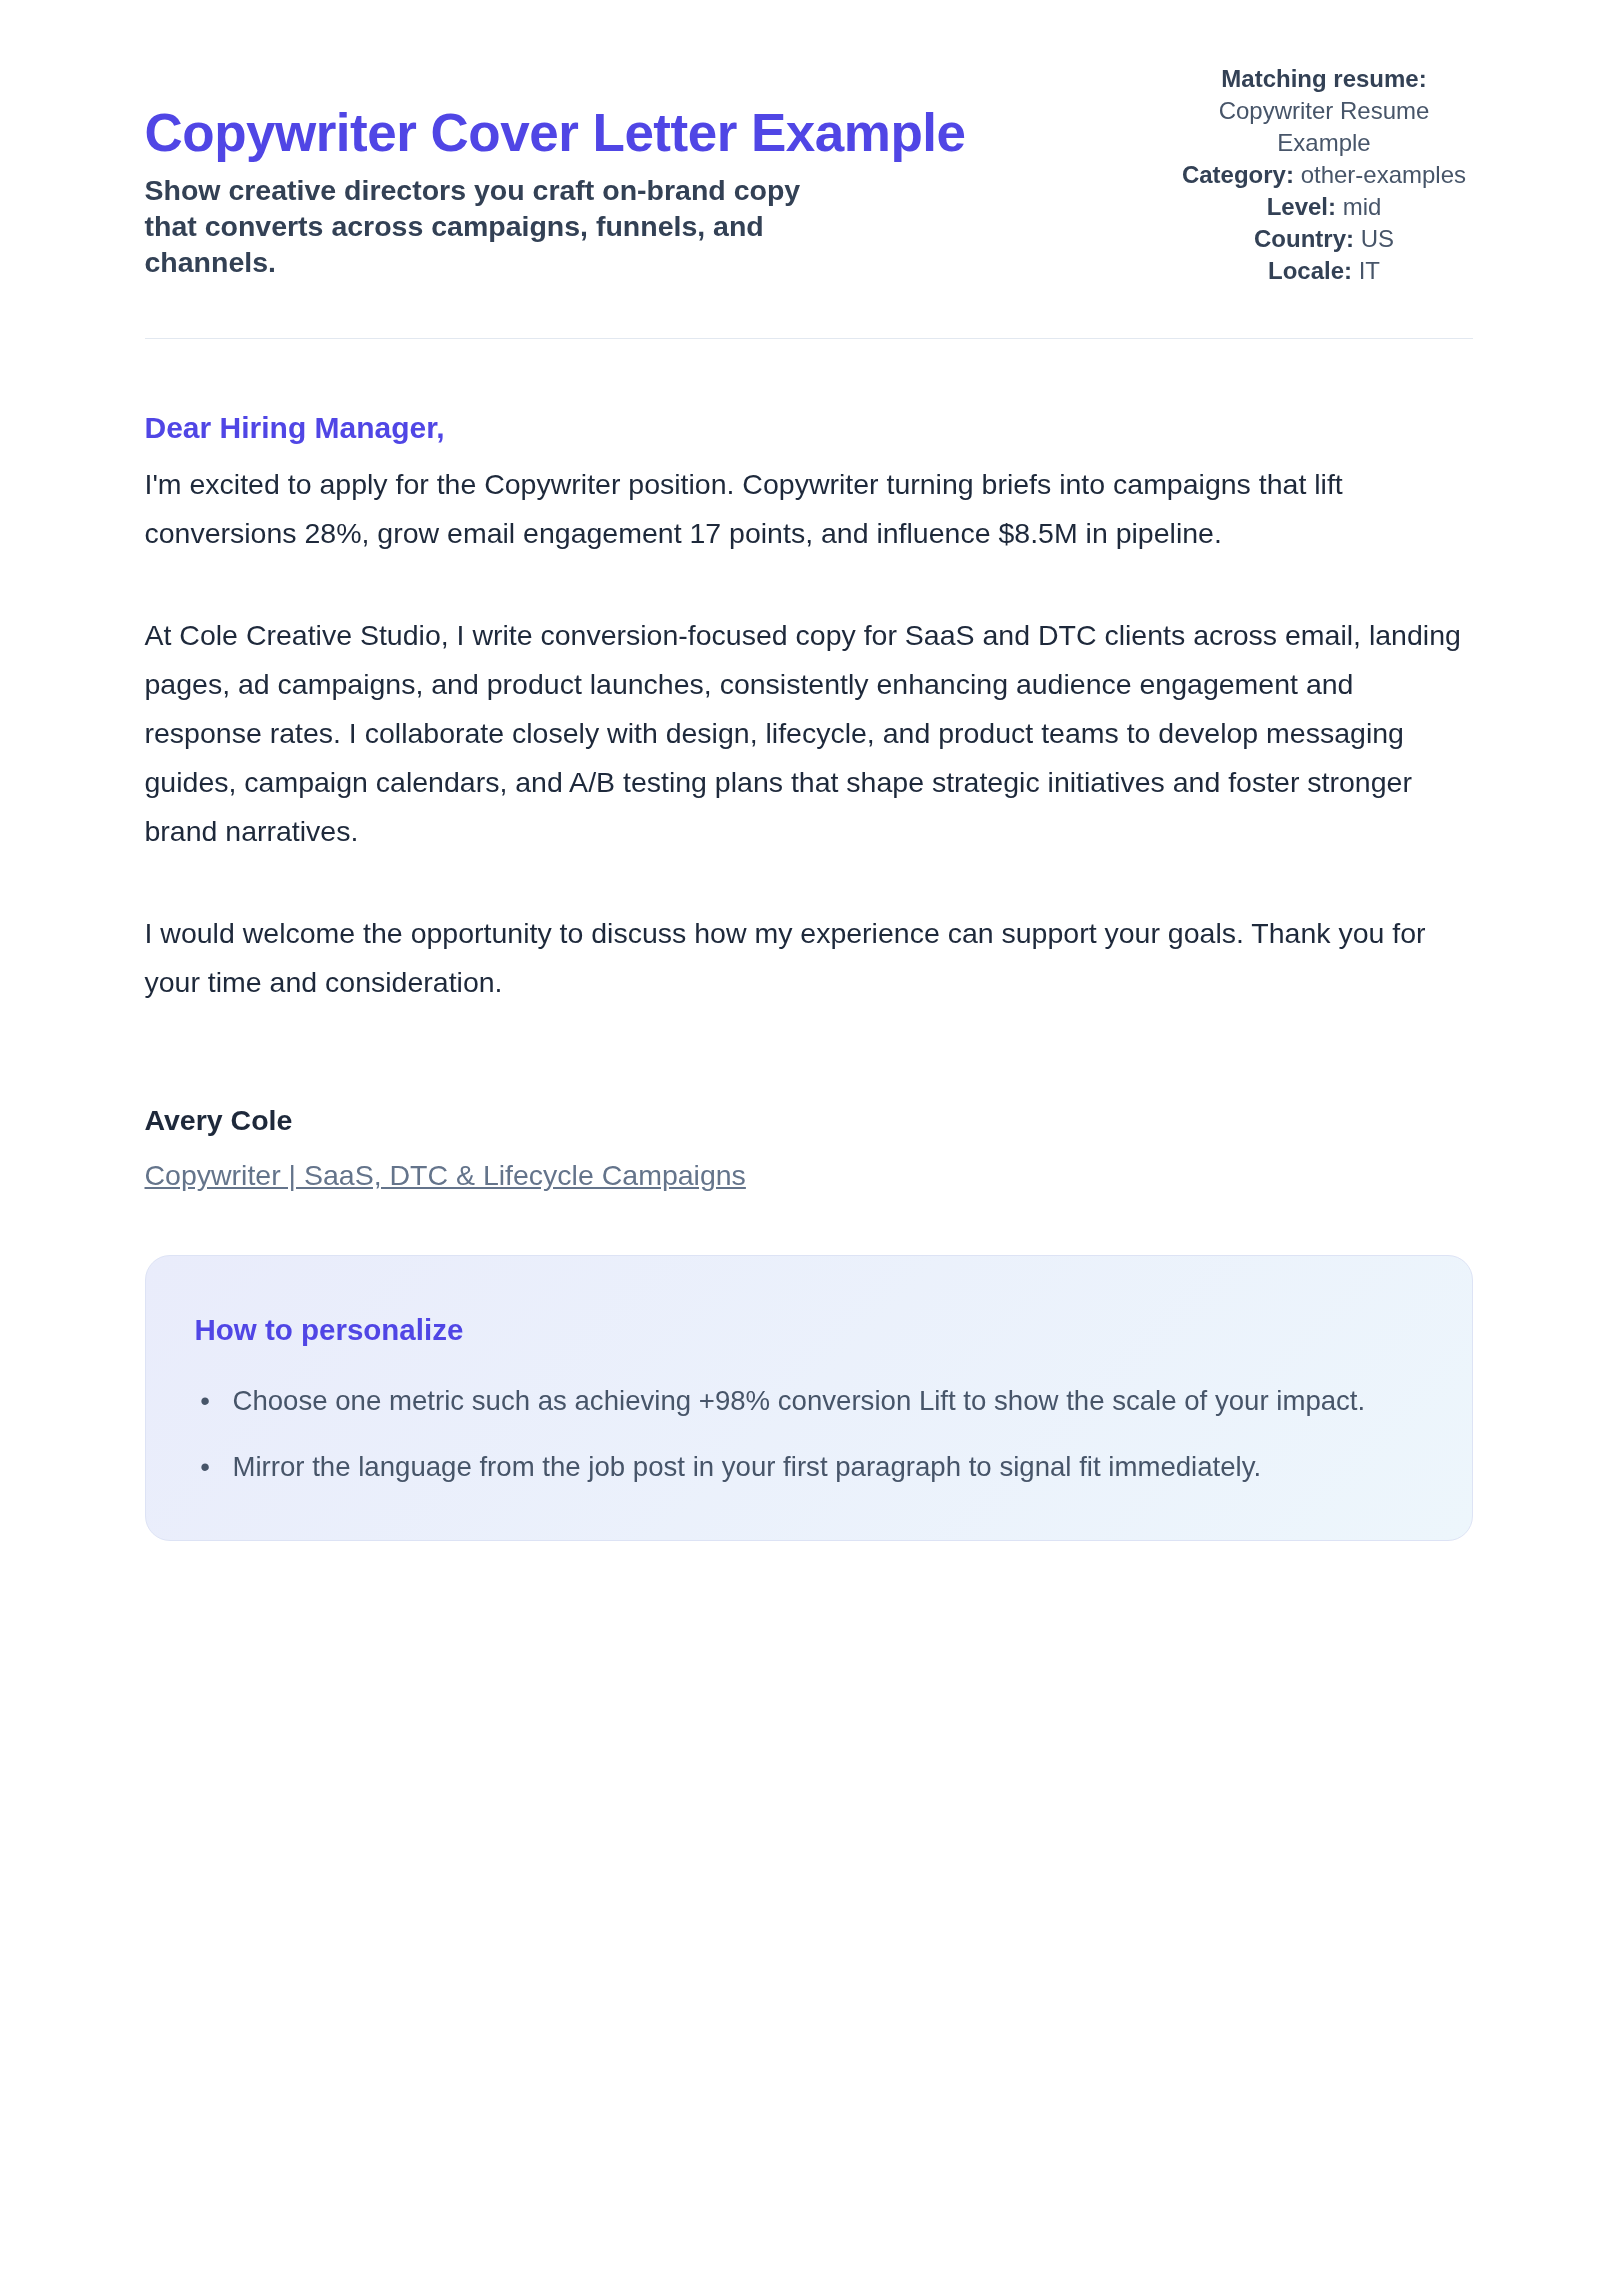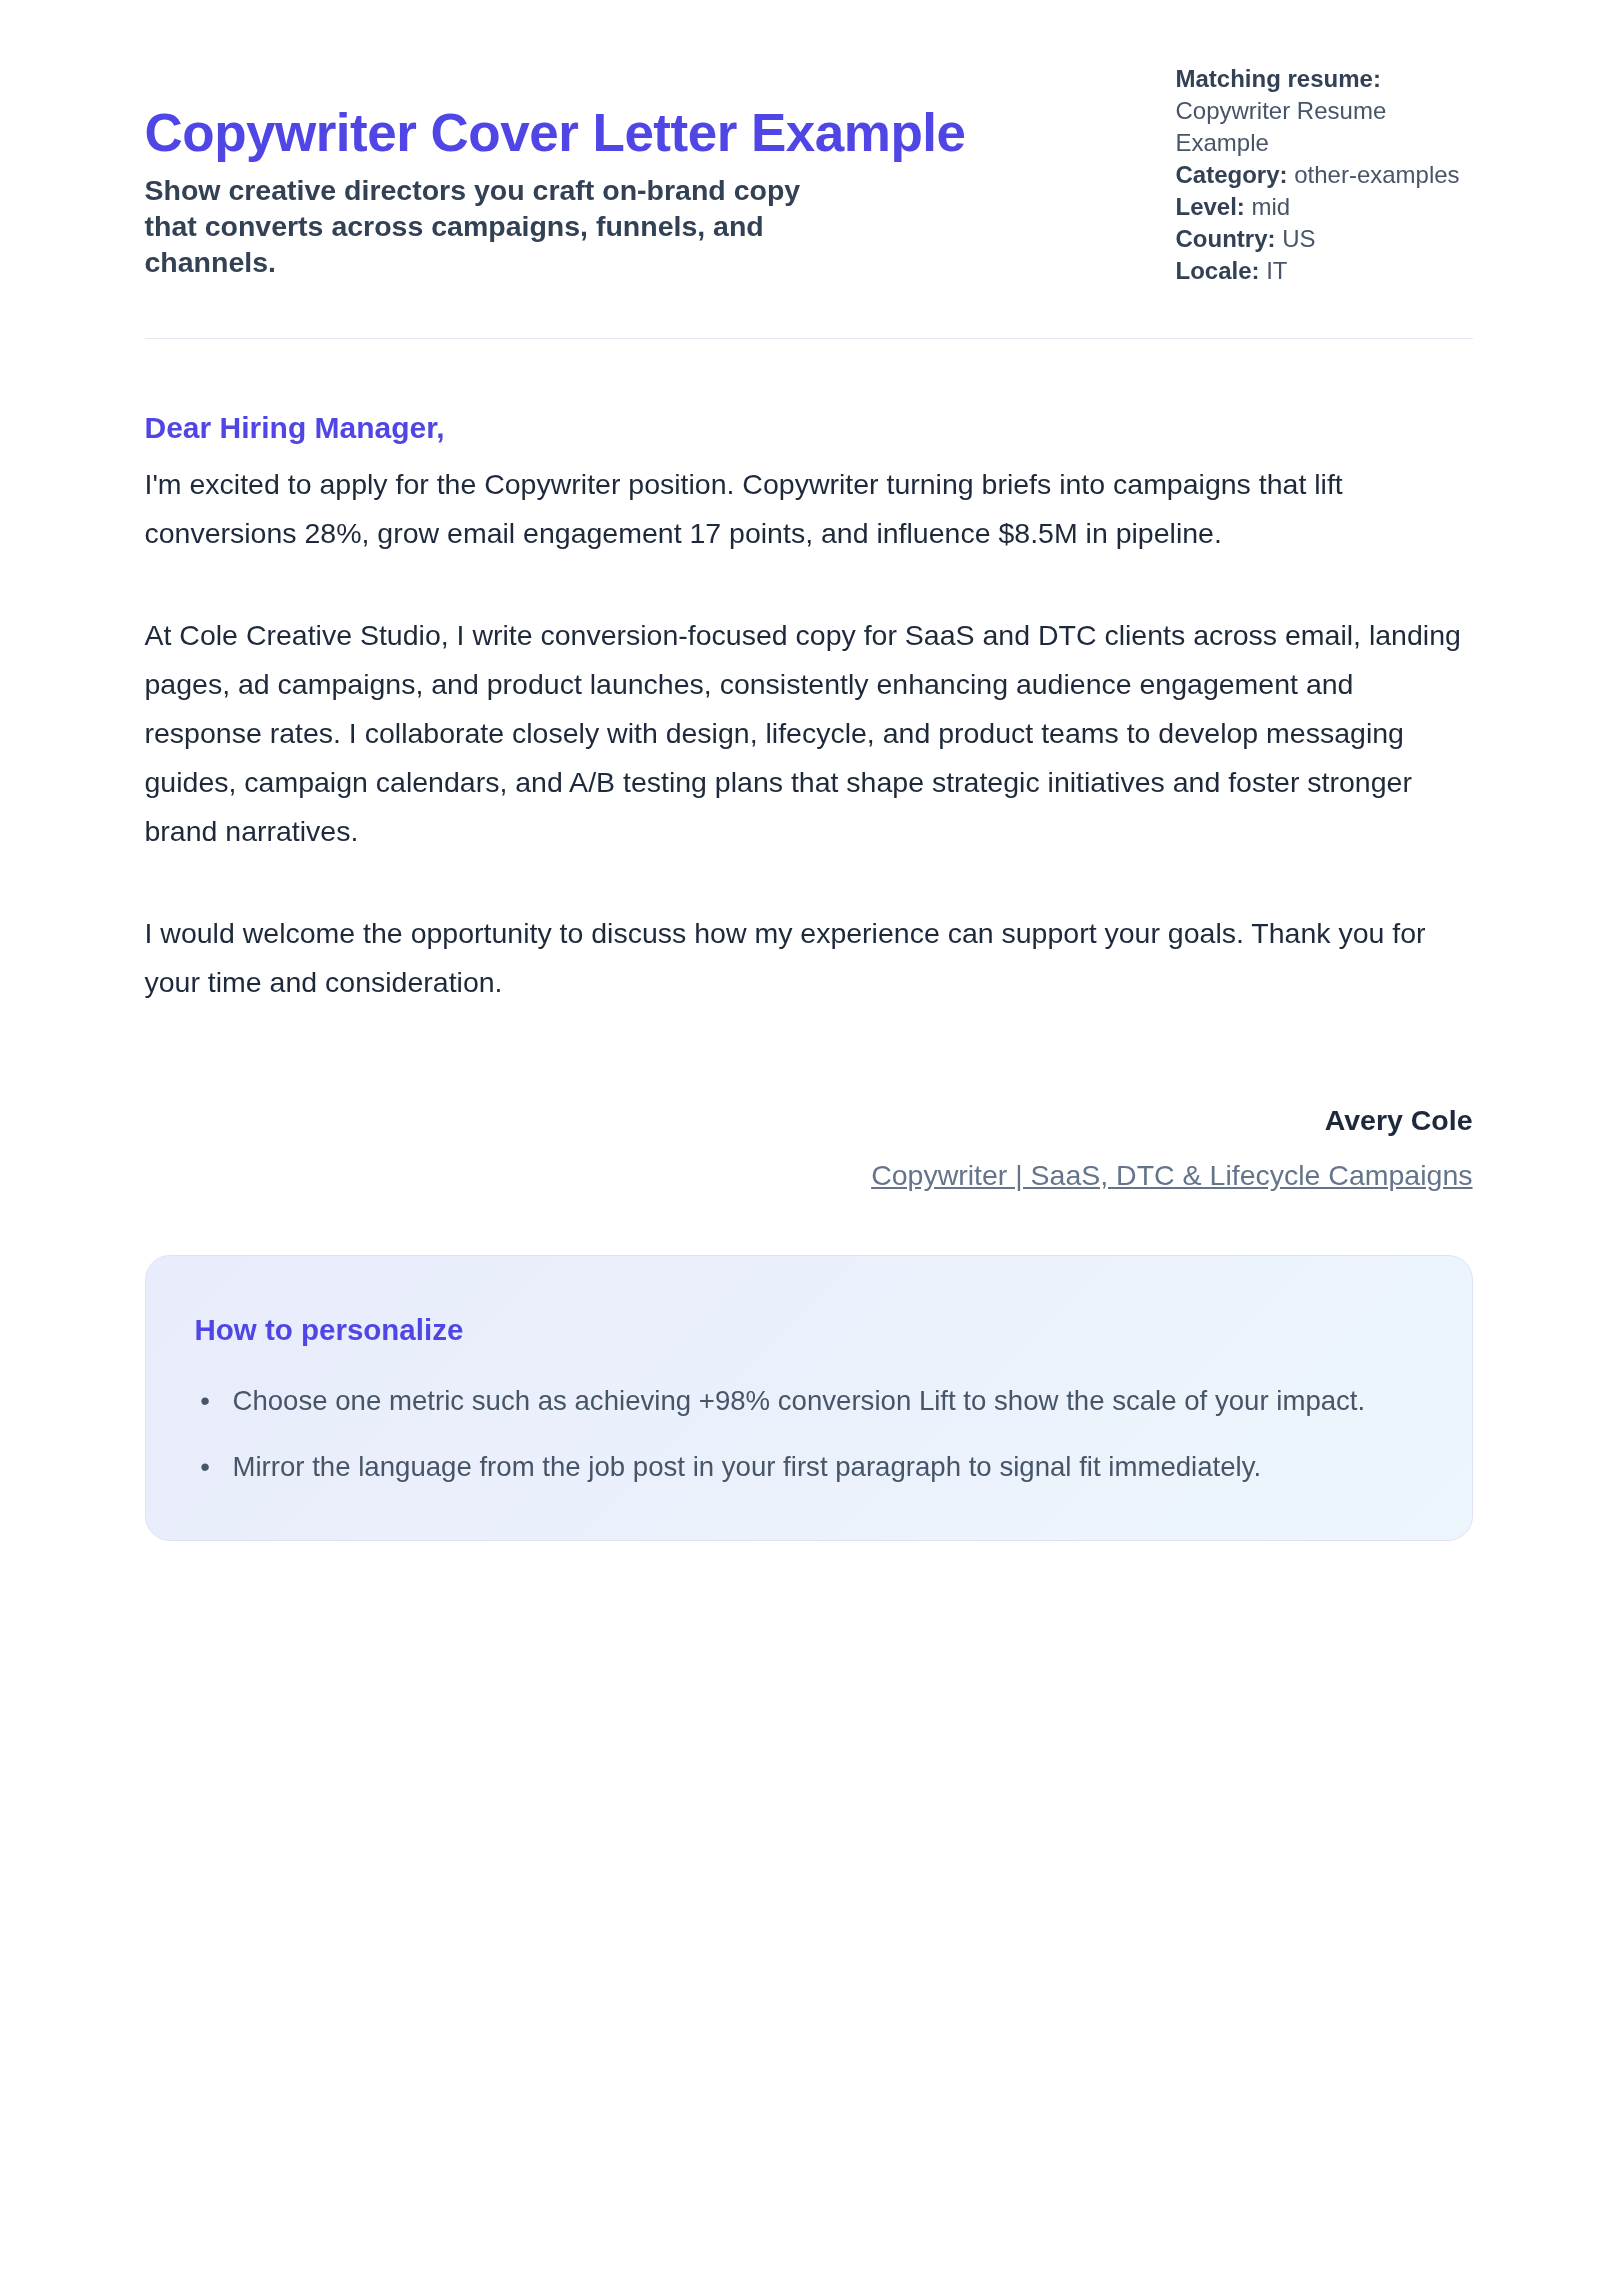--- a/index.html
+++ b/index.html
@@ -32,39 +32,39 @@
     margin:0 0 9.5px 0;
     font-size:53px;font-weight:800;line-height:59px;
     letter-spacing:-0.5px;color:var(--accent);
   }
   .page-subtitle{
     margin:0;max-width:666px;
     font-size:28.5px;font-weight:700;line-height:36px;
     color:var(--subtitle-text);
   }
   .meta-block{
-    flex:0 0 297px;width:297px;text-align:left;
+    flex:0 0 297px;width:297px;text-align:center;
     font-size:24px;line-height:32px;color:var(--tip-text);
     padding-top:7.6px;
   }
   .meta-item strong{color:var(--subtitle-text);font-weight:700;}
   .divider{
     border:none;border-top:1.9px solid var(--divider);
     margin:51px 0 0 0;
   }
   .salutation{
     margin:70px 0 13.3px 0;
     font-size:30px;font-weight:700;line-height:38px;
     color:var(--accent);
   }
   .paragraphs p{
     margin:0 0 53px 0;
     font-size:28.5px;line-height:49px;color:var(--body-text);
   }
-  .signature{margin-top:95px;text-align:right;}
+  .signature{margin-top:95px;}
   .signature-name{
     margin:0;font-size:28.5px;font-weight:700;line-height:36px;color:var(--body-text);
   }
   .signature-role{
     margin:19px 0 0 0;font-size:28.5px;line-height:36px;color:var(--muted-text);text-decoration:underline;
   }
   .tip-box{
     margin-top:62px;
     border-radius:25px;
     border:1px solid var(--tip-border);

